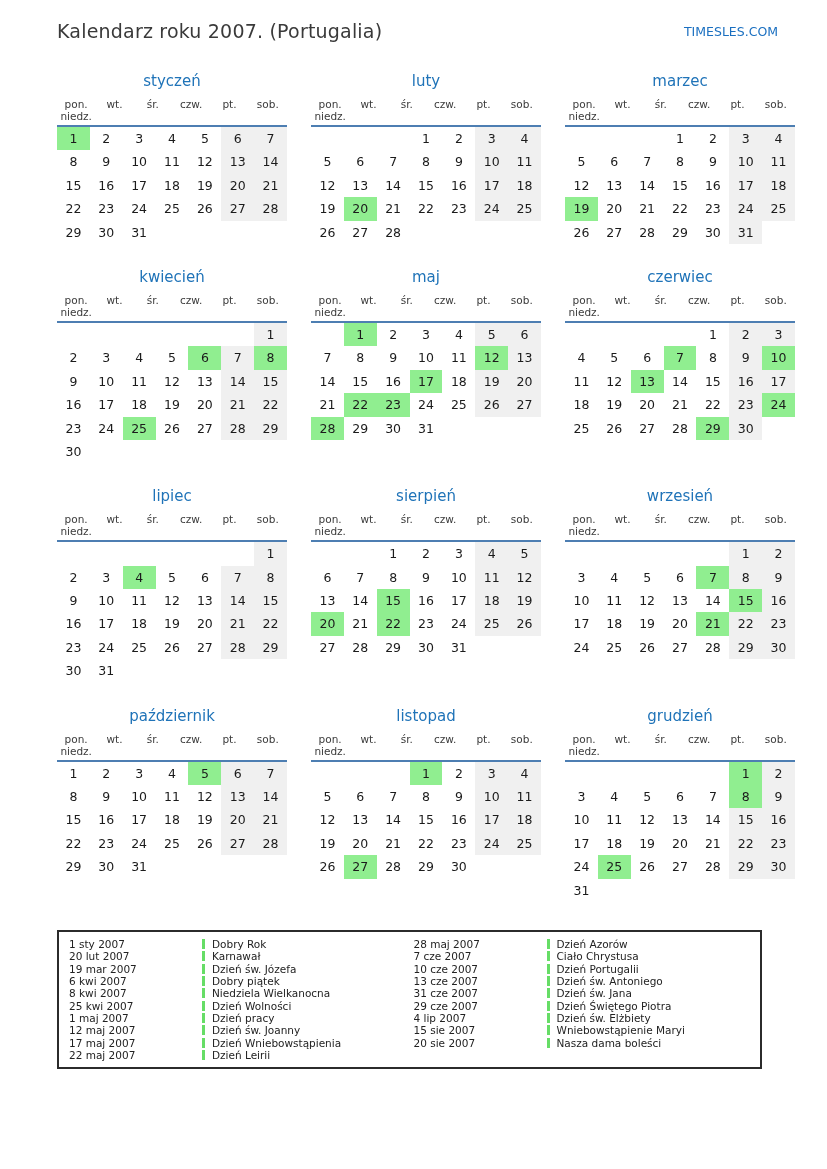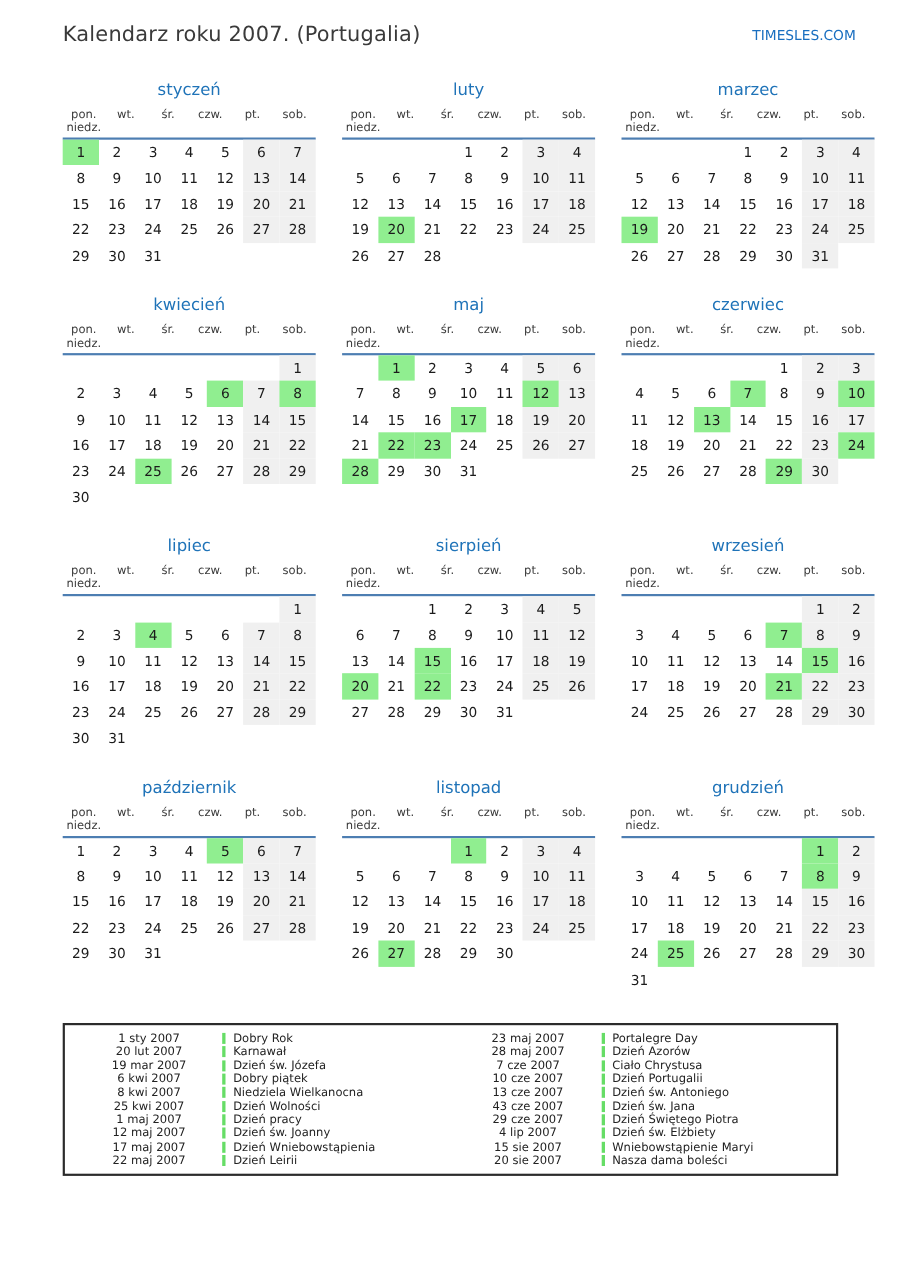--- a/index.html
+++ b/index.html
@@ -14,21 +14,21 @@
   .site-link{font-size:12.5px;color:#1a6fc0;text-decoration:none;margin-top:4px;cursor:pointer;}
   .months{margin-top:30px;display:grid;grid-template-columns:repeat(3,230px);column-gap:10.5px;row-gap:24px;align-items:start;gap:24px;}
   .month{width:230px;}
   .month-title{text-align:center;color:#1f73b8;font-size:15px;margin-bottom:8px;}
   .weekdays{display:grid;grid-template-columns:repeat(6,1fr);border-bottom:2px solid #4d7eb2;padding-bottom:3px;}
   .wd{text-align:center;font-size:10.5px;color:#3a3a3a;}
   .days{display:grid;grid-template-columns:repeat(7,1fr);}
   .cell{height:23.4px;line-height:23.4px;text-align:center;font-size:12.5px;color:#1b1b1b;}
   .cell.weekend{background:#f0f0f0;}
   .cell.holiday{background:#90ee90;}
-  .legend{margin-top:28px;border:2px solid #2b2b2b;padding:6px 2px 6px 10px;display:flex;width:689px;text-align:center;}
+  .legend{margin-top:28px;border:2px solid #2b2b2b;padding:6px 2px 6px 10px;display:flex;width:689px;}
   .legend-col{flex:1 1 50%;display:flex;flex-direction:column;}
   .lrow{display:flex;align-items:center;height:12.3px;font-size:10.5px;color:#222;}
   .ldate{width:133px;flex:0 0 133px;}
   .lbullet{width:3px;height:10px;background:#66dd66;margin-right:7px;flex:0 0 3px;}
   .lname{white-space:nowrap;}
 </style>
 </head>
 <body>
 
 <div class="page">
@@ -708,46 +708,41 @@
           <span class="lname">Dzień Wniebowstąpienia</span>
         </div>
         <div class="lrow">
           <span class="ldate">22 maj 2007</span>
           <span class="lbullet"></span>
           <span class="lname">Dzień Leirii</span>
         </div>
       </div>
     <div class="legend-col" id="legend-right">
         <div class="lrow">
-          <span class="ldate">23 maj 2007</span>
-          <span class="lbullet"></span>
-          <span class="lname">Portalegre Day</span>
-        </div>
-        <div class="lrow">
           <span class="ldate">28 maj 2007</span>
           <span class="lbullet"></span>
           <span class="lname">Dzień Azorów</span>
         </div>
         <div class="lrow">
           <span class="ldate">7 cze 2007</span>
           <span class="lbullet"></span>
           <span class="lname">Ciało Chrystusa</span>
         </div>
         <div class="lrow">
           <span class="ldate">10 cze 2007</span>
           <span class="lbullet"></span>
           <span class="lname">Dzień Portugalii</span>
         </div>
         <div class="lrow">
           <span class="ldate">13 cze 2007</span>
           <span class="lbullet"></span>
           <span class="lname">Dzień św. Antoniego</span>
         </div>
         <div class="lrow">
-          <span class="ldate">43 cze 2007</span>
+          <span class="ldate">31 cze 2007</span>
           <span class="lbullet"></span>
           <span class="lname">Dzień św. Jana</span>
         </div>
         <div class="lrow">
           <span class="ldate">29 cze 2007</span>
           <span class="lbullet"></span>
           <span class="lname">Dzień Świętego Piotra</span>
         </div>
         <div class="lrow">
           <span class="ldate">4 lip 2007</span>

